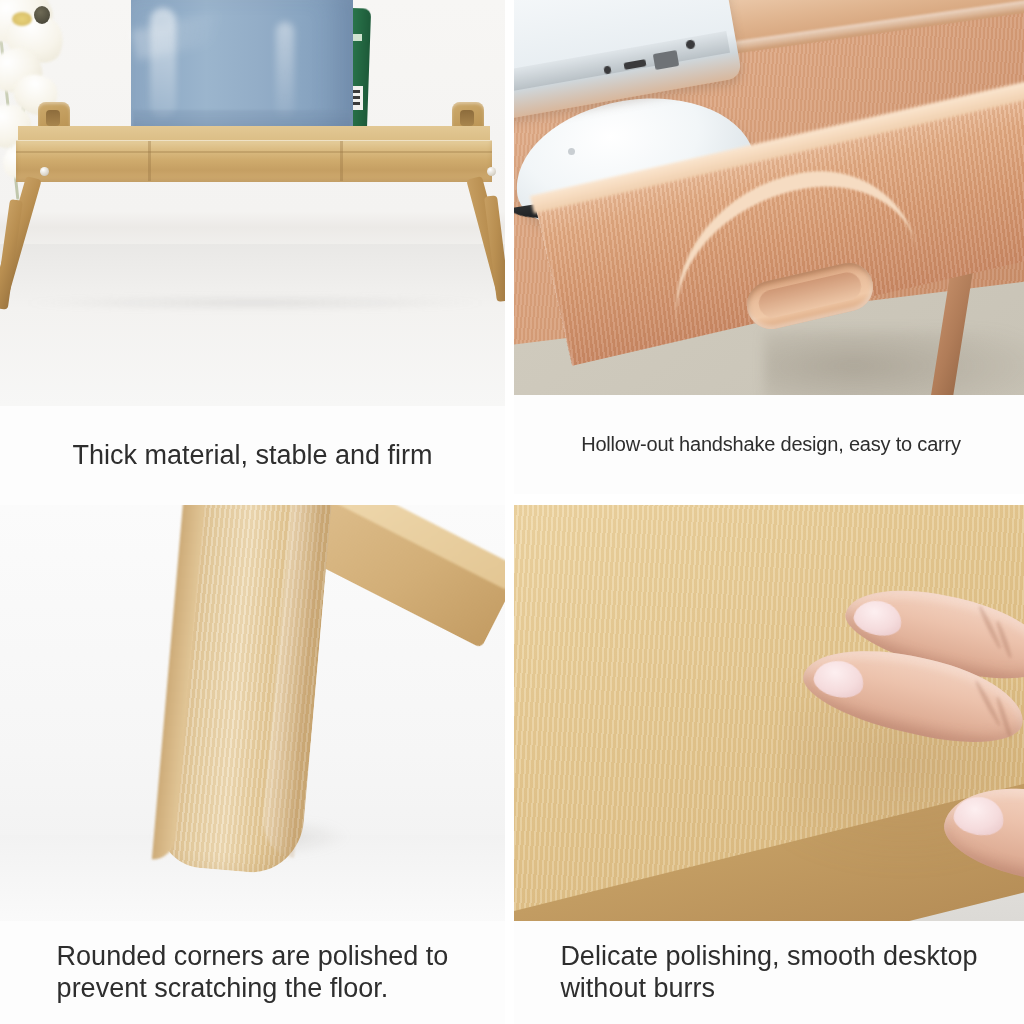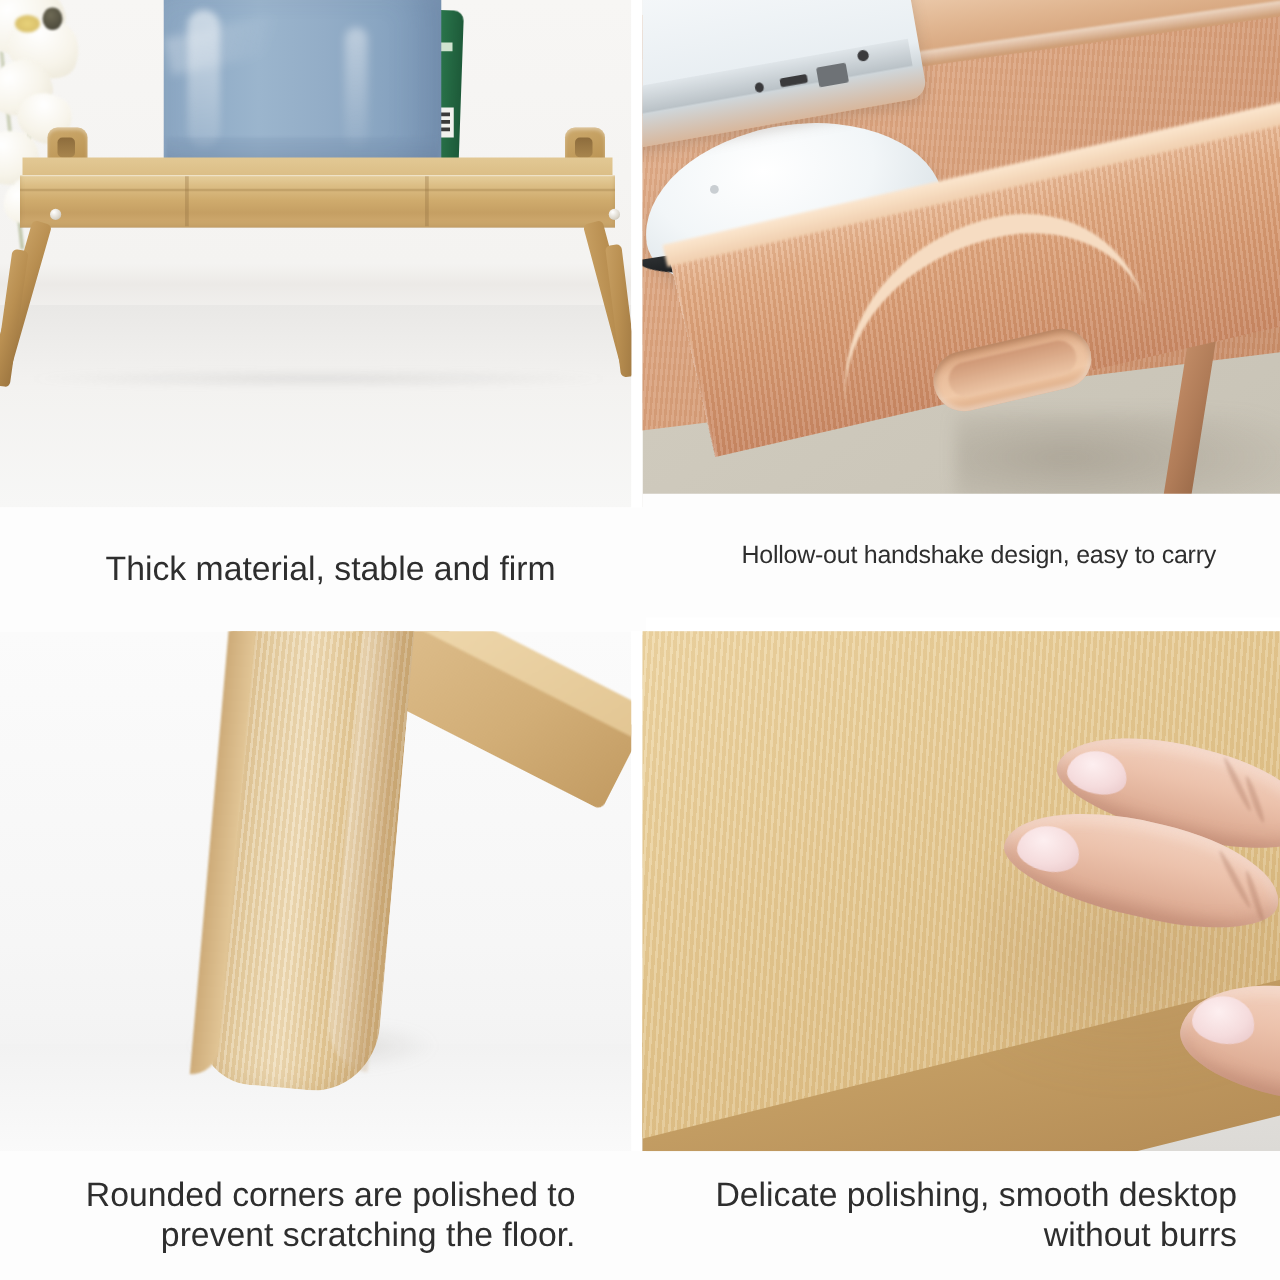--- a/index.html
+++ b/index.html
@@ -34,25 +34,24 @@
     inset: 0;
     overflow: hidden;
   }
 
   
   .caption {
     position: absolute;
     display: flex;
     align-items: center;
     justify-content: center;
-    text-align: right;
+    text-align: left;
     color: #2e2e2e;
     line-height: 1.18;
     background: #fdfdfd;
-    padding-left: 12px;
   }
   .caption span { display: block; }
   .cap-tl { left: 0;   top: 406px; width: 505px;  height: 99px;  font-size: 27px; }
   .cap-tr { left: 514px; top: 395px; width: 510px; height: 99px;  font-size: 20px; }
   .cap-bl { left: 0;   top: 921px; width: 505px;  height: 103px; font-size: 27px; }
   .cap-br { left: 514px; top: 921px; width: 510px; height: 103px; font-size: 27px; }
   .cap-tr-inner { padding-left: 4px; white-space: nowrap; letter-spacing: -0.2px; }
 
   
   .tl-wall {

